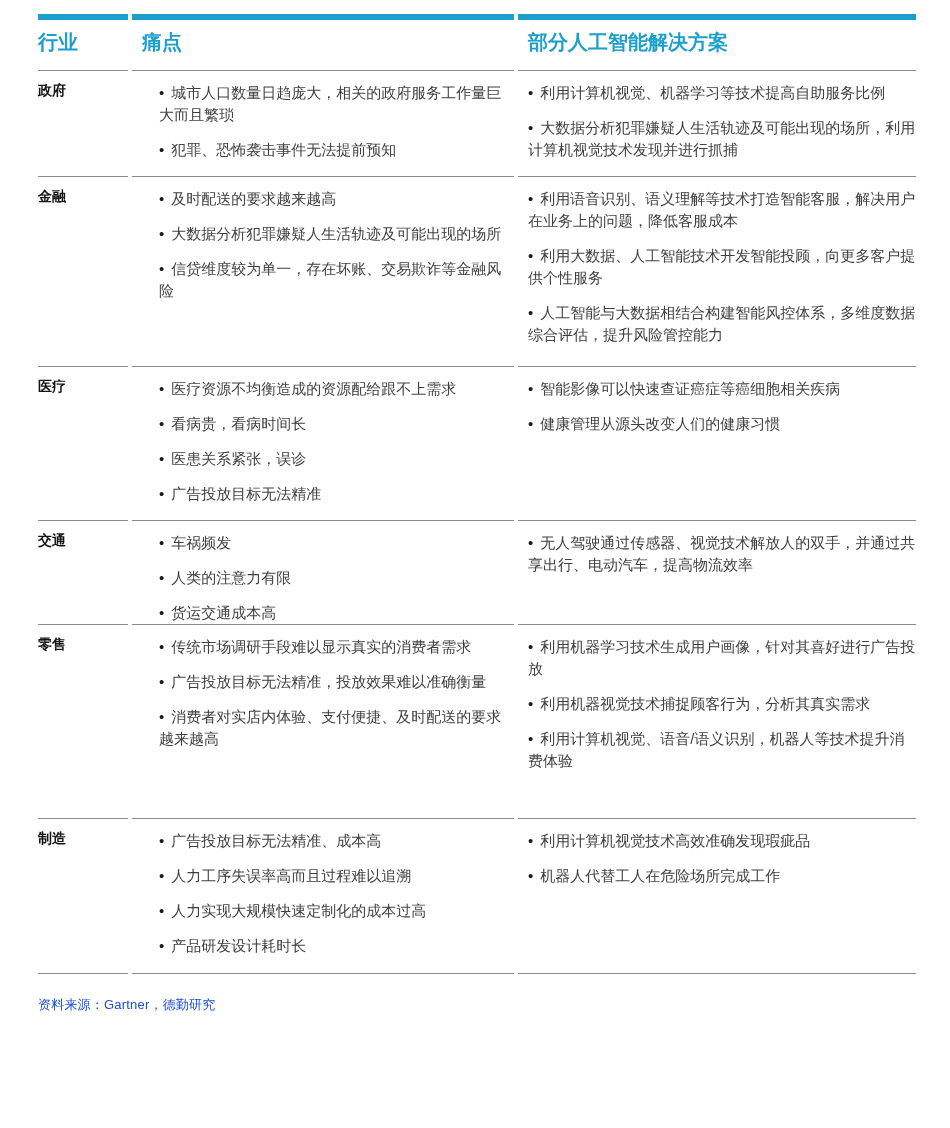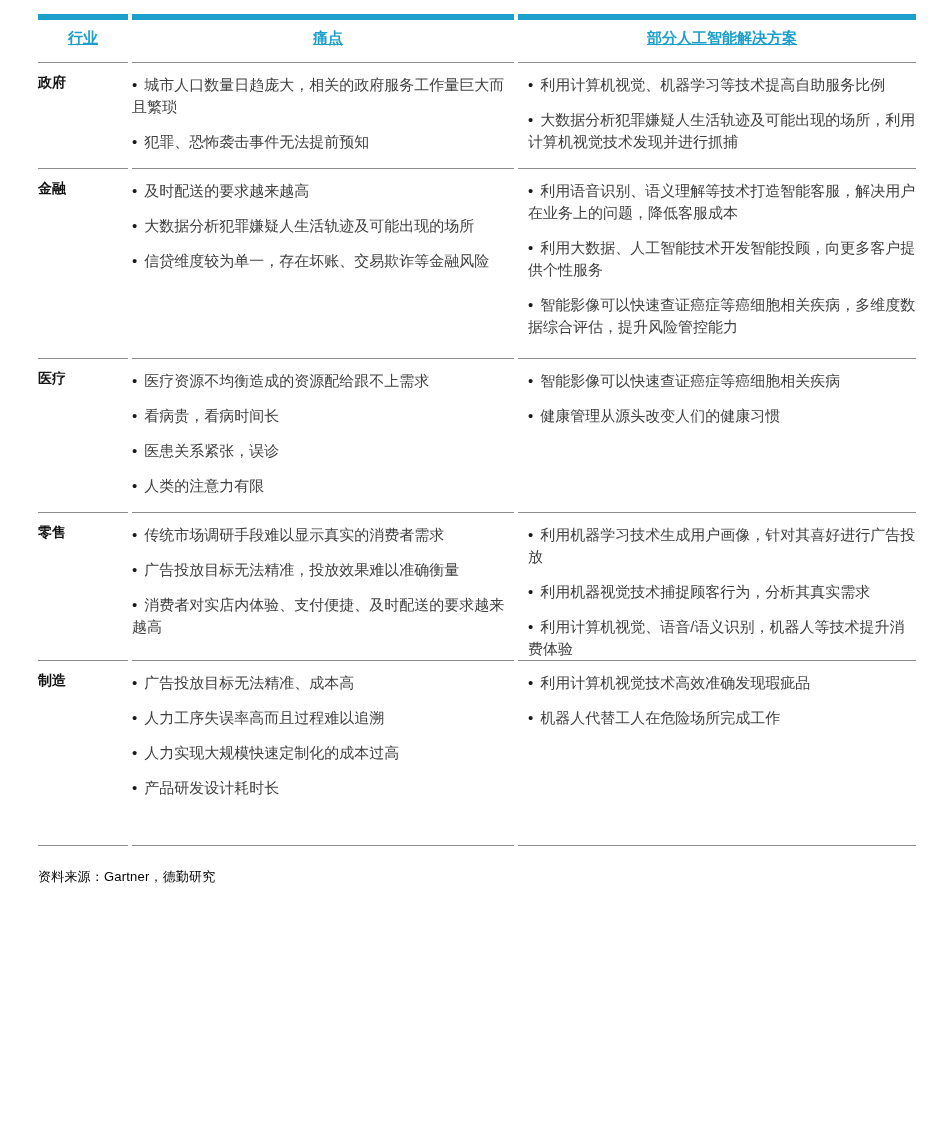--- a/index.html
+++ b/index.html
@@ -31,65 +31,64 @@
   }
   table.industry-table {
     border-collapse: separate;
     border-spacing: 4px 0;
     width: 878px;
     margin-left: -4px;
     table-layout: fixed;
   }
   th {
     border-top: 6px solid var(--accent);
-    text-align: center;
+    text-align: left;
     color: var(--accent);
-    font-size: 15px;
+    font-size: 20px;
     font-weight: bold;
     padding: 9px 0 14px 0;
     vertical-align: top;
-    text-decoration: underline;
   }
   th.col-pain, th.col-solution { padding-left: 10px; }
   td {
     border-top: 1px solid var(--divider);
     vertical-align: top;
     padding: 11px 0 15px 0;
     font-size: 15px;
   }
   tbody tr:last-child td { border-bottom: 1px solid var(--divider); }
   
   tbody tr:nth-child(2) td { padding-bottom: 20px; }
   tbody tr:nth-child(4) td { padding-bottom: 0px; }
   tbody tr:nth-child(5) td { padding-bottom: 46px; }
-  tbody tr:nth-child(6) td { padding-bottom: 6px; }
+  tbody tr:nth-child(6) td { padding-bottom: 16px; }
 
   col.c-industry { width: 90px; }
   col.c-pain    { width: 382px; }
   col.c-solution{ width: 398px; }
 
   td.col-industry {
     font-weight: bold;
     color: var(--heading);
     font-size: 14px;
   }
   p.item {
-    margin: 0 0 13px 0;
+    margin: 0 0 13px 27px;
     line-height: 22px;
   }
   td.col-solution p.item { margin-left: 10px; }
   p.item:last-child { margin-bottom: 0; }
   .bullet {
     margin-right: 7px;
     color: #1a1a1a;
   }
   .source-note {
     margin-top: 22px;
     font-size: 13px;
-    color: #000000;
+    color: #1d4ed8;
     letter-spacing: 0.2px;
   }
 </style>
 </head>
 <body>
 
 <div class="page">
 
   <table class="industry-table">
     <colgroup>
@@ -119,34 +118,45 @@
         <tr>
           <td class="col-industry">金融</td>
           <td class="col-pain">
             <p class="item"><span class="bullet">•</span><span>及时配送的要求越来越高</span></p>
             <p class="item"><span class="bullet">•</span><span>大数据分析犯罪嫌疑人生活轨迹及可能出现的场所</span></p>
             <p class="item"><span class="bullet">•</span><span>信贷维度较为单一，存在坏账、交易欺诈等金融风险</span></p>
           </td>
           <td class="col-solution">
             <p class="item"><span class="bullet">•</span><span>利用语音识别、语义理解等技术打造智能客服，解决用户在业务上的问题，降低客服成本</span></p>
             <p class="item"><span class="bullet">•</span><span>利用大数据、人工智能技术开发智能投顾，向更多客户提供个性服务</span></p>
-            <p class="item"><span class="bullet">•</span><span>智能影像可以快速查证癌症等癌细胞相关疾病，多维度数据综合评估，提升风险管控能力</span></p>
+            <p class="item"><span class="bullet">•</span><span>人工智能与大数据相结合构建智能风控体系，多维度数据综合评估，提升风险管控能力</span></p>
           </td>
         </tr>
         <tr>
           <td class="col-industry">医疗</td>
           <td class="col-pain">
             <p class="item"><span class="bullet">•</span><span>医疗资源不均衡造成的资源配给跟不上需求</span></p>
             <p class="item"><span class="bullet">•</span><span>看病贵，看病时间长</span></p>
             <p class="item"><span class="bullet">•</span><span>医患关系紧张，误诊</span></p>
-            <p class="item"><span class="bullet">•</span><span>人类的注意力有限</span></p>
+            <p class="item"><span class="bullet">•</span><span>广告投放目标无法精准</span></p>
           </td>
           <td class="col-solution">
             <p class="item"><span class="bullet">•</span><span>智能影像可以快速查证癌症等癌细胞相关疾病</span></p>
             <p class="item"><span class="bullet">•</span><span>健康管理从源头改变人们的健康习惯</span></p>
+          </td>
+        </tr>
+        <tr>
+          <td class="col-industry">交通</td>
+          <td class="col-pain">
+            <p class="item"><span class="bullet">•</span><span>车祸频发</span></p>
+            <p class="item"><span class="bullet">•</span><span>人类的注意力有限</span></p>
+            <p class="item"><span class="bullet">•</span><span>货运交通成本高</span></p>
+          </td>
+          <td class="col-solution">
+            <p class="item"><span class="bullet">•</span><span>无人驾驶通过传感器、视觉技术解放人的双手，并通过共享出行、电动汽车，提高物流效率</span></p>
           </td>
         </tr>
         <tr>
           <td class="col-industry">零售</td>
           <td class="col-pain">
             <p class="item"><span class="bullet">•</span><span>传统市场调研手段难以显示真实的消费者需求</span></p>
             <p class="item"><span class="bullet">•</span><span>广告投放目标无法精准，投放效果难以准确衡量</span></p>
             <p class="item"><span class="bullet">•</span><span>消费者对实店内体验、支付便捷、及时配送的要求越来越高</span></p>
           </td>
           <td class="col-solution">

